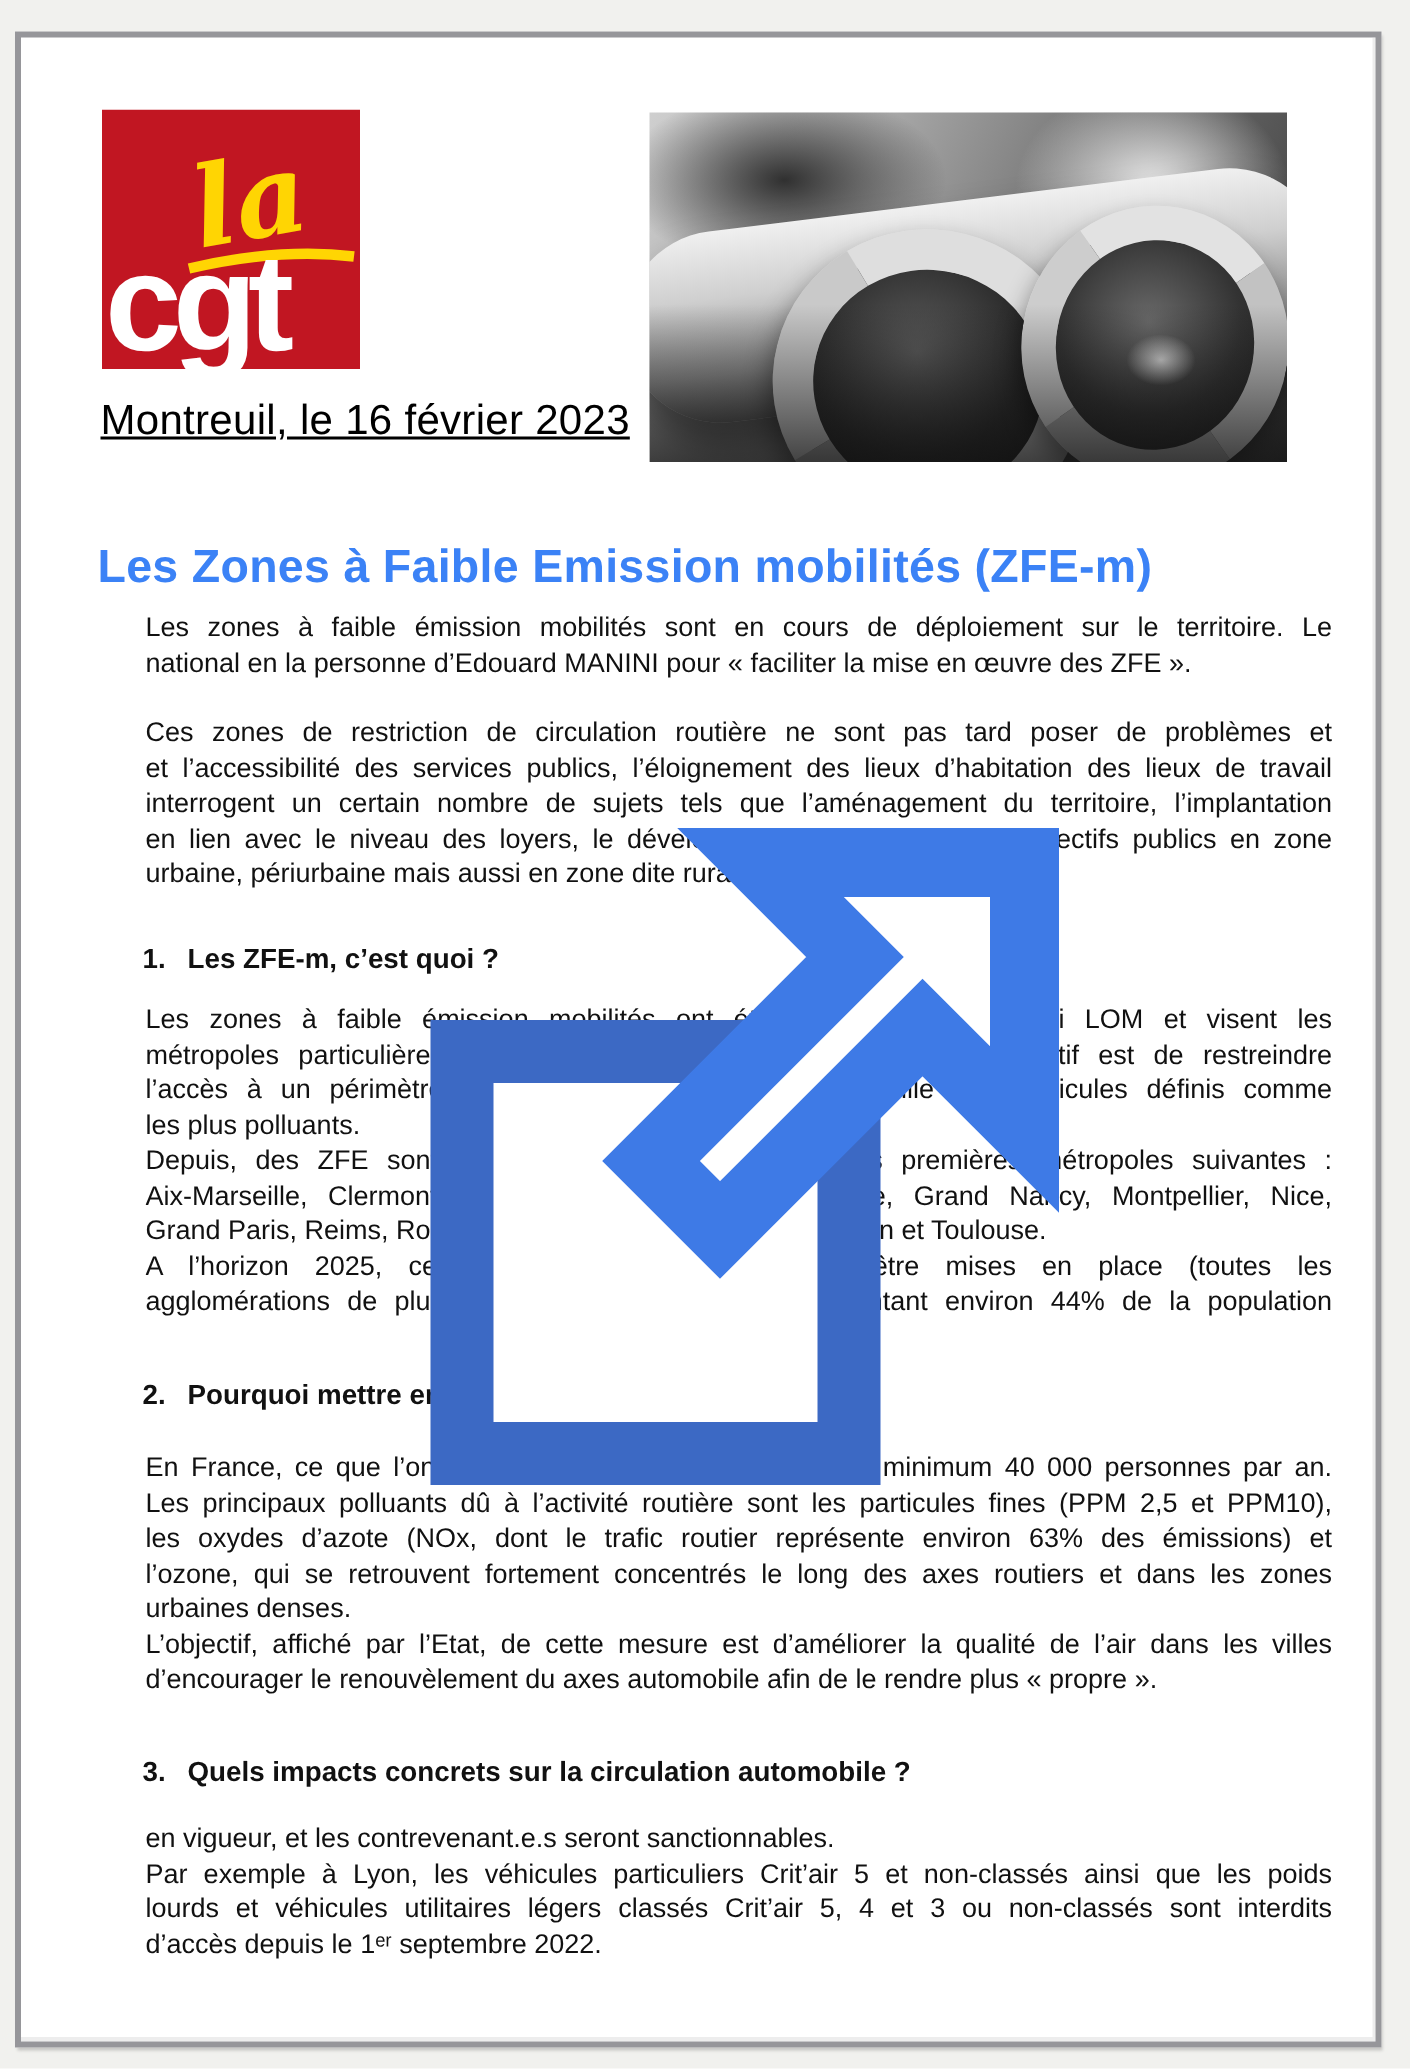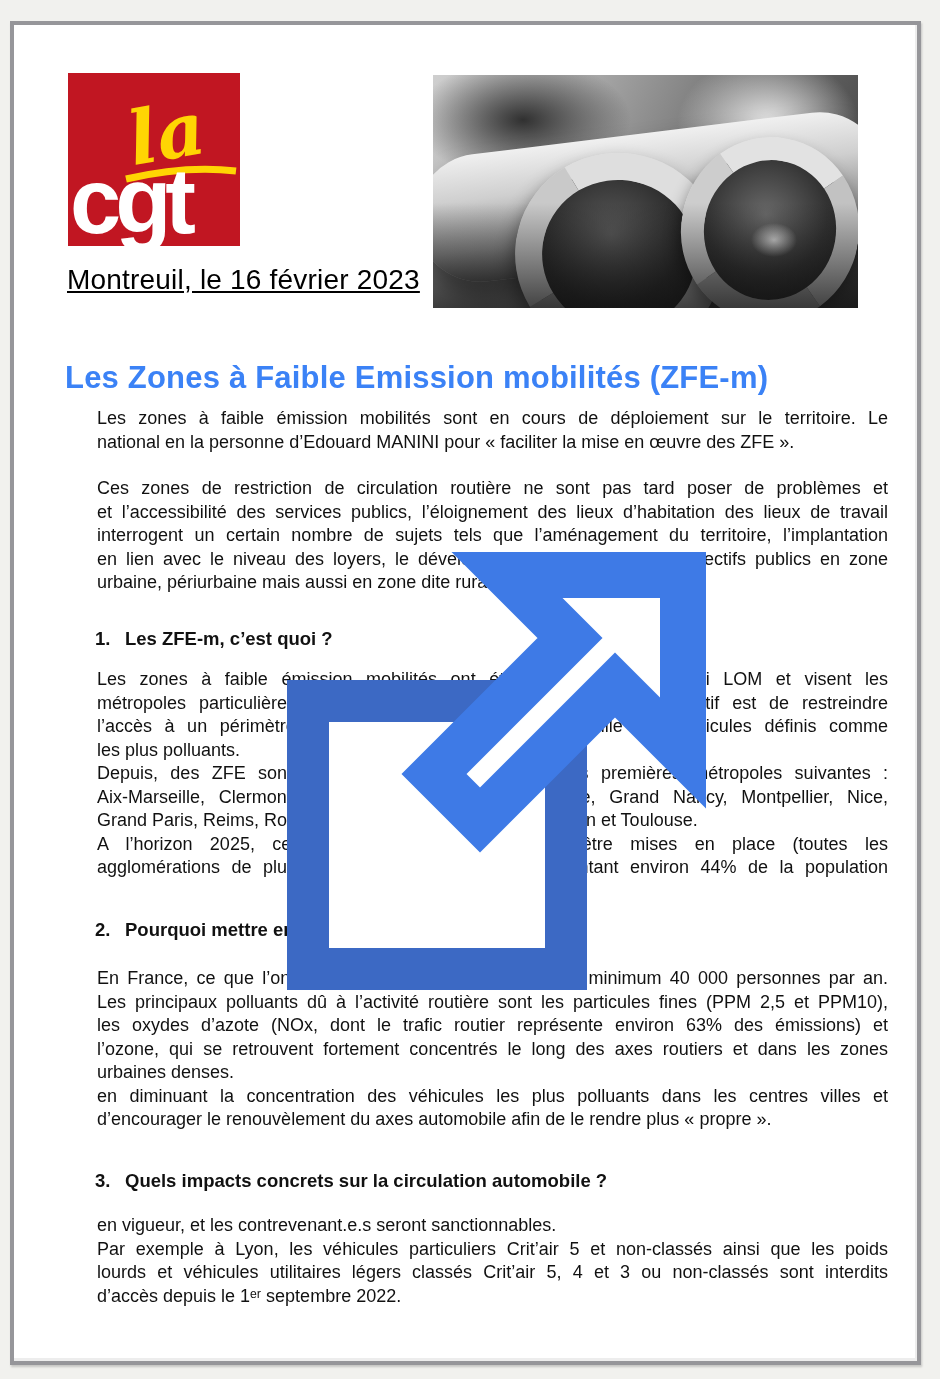--- a/index.html
+++ b/index.html
@@ -122,21 +122,21 @@
   <div class="abs heading h-s2">
     <span class="hnum">2.</span>
     <span class="htxt">Pourquoi mettre en place des ZFE ?</span>
   </div>
   <div class="abs tblock p-s2a">
       <div class="ln">En France, ce que l’on appelle la pollution de l’air tue au minimum 40 000 personnes par an.</div>
       <div class="ln">Les principaux polluants dû à l’activité routière sont les particules fines (PPM 2,5 et PPM10),</div>
       <div class="ln">les oxydes d’azote (NOx, dont le trafic routier représente environ 63% des émissions) et</div>
       <div class="ln">l’ozone, qui se retrouvent fortement concentrés le long des axes routiers et dans les zones</div>
       <div class="ln short">urbaines denses.</div>
-      <div class="ln">en diminuant la concentration des véhicules les plus polluants dans les centres villes et</div>
+      <div class="ln">L’objectif, affiché par l’Etat, de cette mesure est d’améliorer la qualité de l’air dans les villes</div>
       <div class="ln short">d’encourager le renouvèlement du axes automobile afin de le rendre plus « propre ».</div>
     </div>
 
   <div class="abs heading h-s3">
     <span class="hnum">3.</span>
     <span class="htxt">Quels impacts concrets sur la circulation automobile ?</span>
   </div>
   <div class="abs tblock p-s3a">
       <div class="ln short">en vigueur, et les contrevenant.e.s seront sanctionnables.</div>
       <div class="ln">Par exemple à Lyon, les véhicules particuliers Crit’air 5 et non-classés ainsi que les poids</div>

